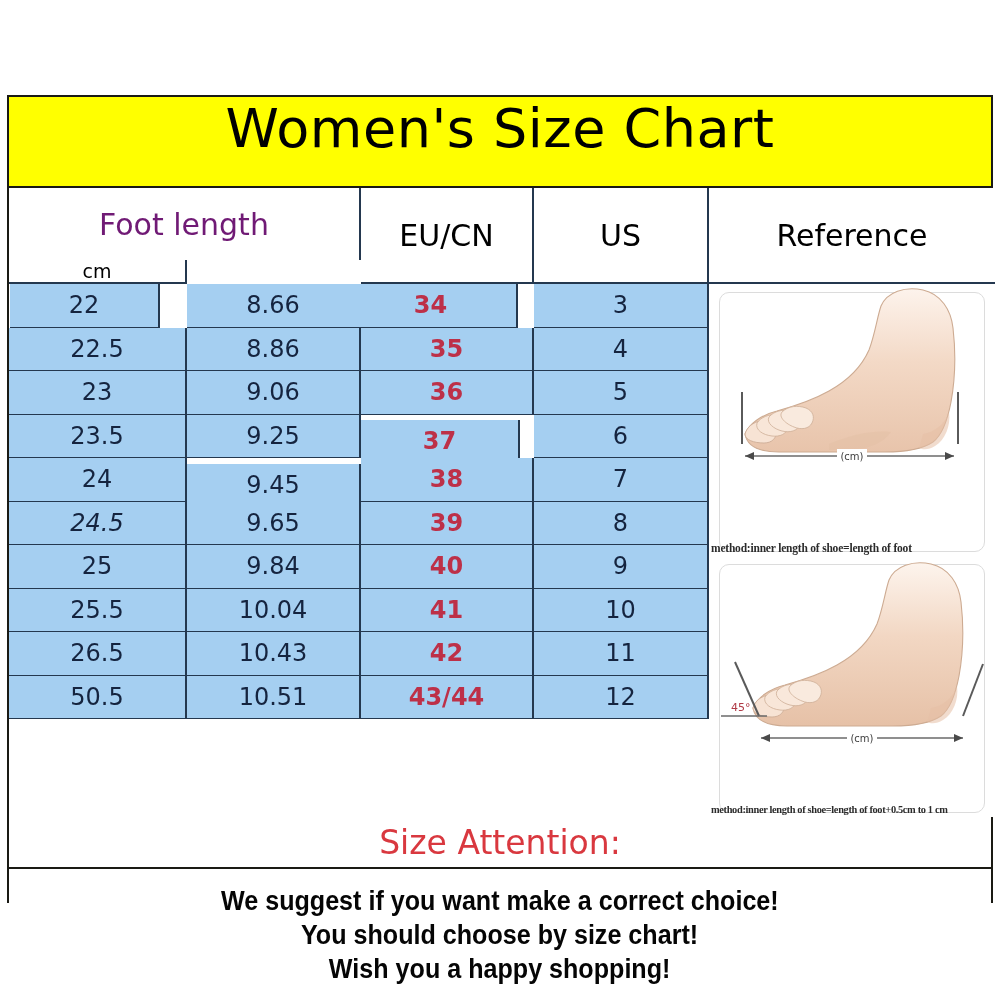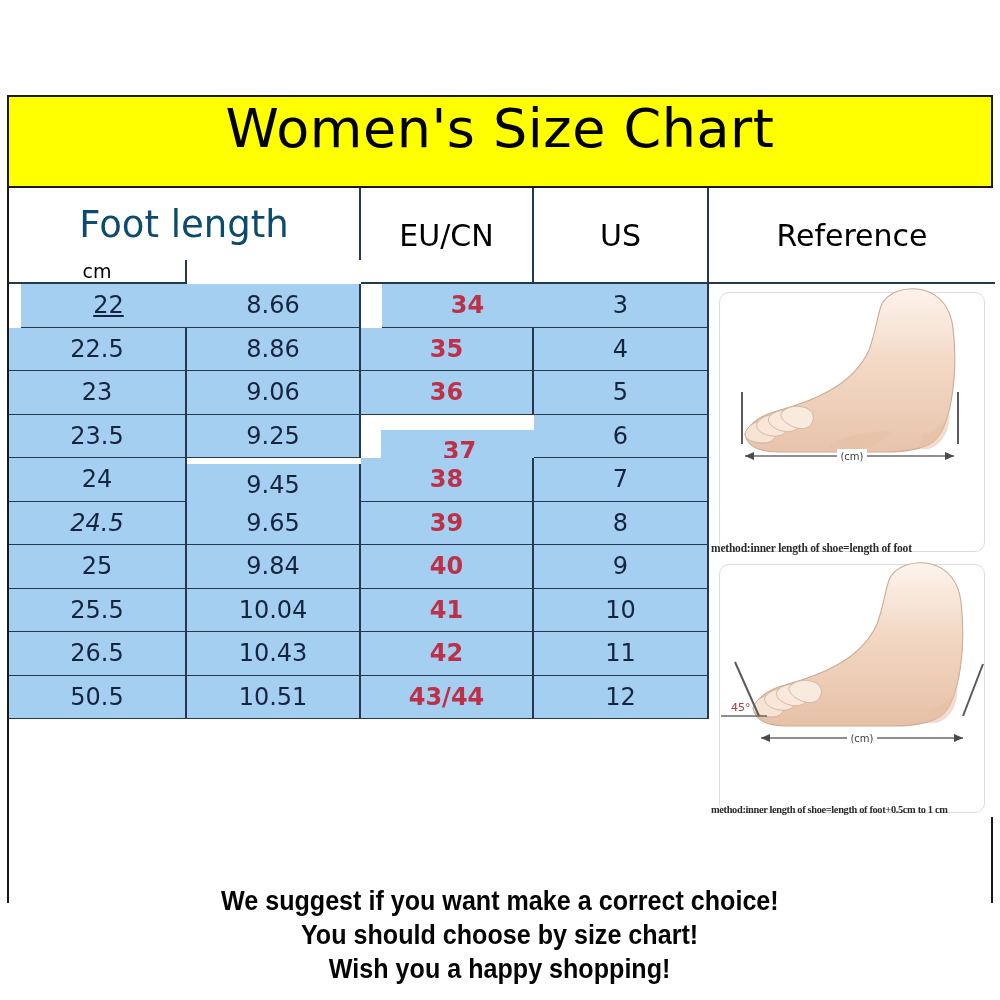--- a/index.html
+++ b/index.html
@@ -74,22 +74,22 @@
     color: #15243f;
   }
 
   
   .hdr-top {
     top: 0;
     height: 72px;
     background: #ffffff;
     border-right: 2px solid #24384f;
     border-bottom: 2px solid #24384f;
-    font-size: 37px;
-    color: #0c4a6e;
+    font-size: 30px;
+    color: #701a75;
   }
   .hdr-top.no-bottom { border-bottom: none; }
   .hdr-tall {
     top: 0;
     height: 96px;
     background: #ffffff;
     border-right: 2px solid #24384f;
     border-bottom: 2px solid #24384f;
     font-size: 30px;
     color: #000000;
@@ -240,35 +240,35 @@
       </div>
       <div class="hdr-cell hdr-tall last" style="left:700px; width:286px;">
         <span>Reference</span>
       </div>
 
       <div class="sub-cell" style="left:0px; width:178px;">
         <span>cm</span>
       </div>
 
       <div id="rows-host">
-          <div class="data-cell " style="left: 12px; width: 177px; top: 96px; text-decoration: underline;">22</div>
+          <div class="data-cell " style="left: 1px; width: 150px; top: 96px;">22</div>
           <div class="data-cell " style="left: 178px; width: 174px; top: 96px;">8.66</div>
-          <div class="data-cell eu" style="left: 373px; width: 173px; top: 96px;">34</div>
+          <div class="data-cell eu" style="left: 336px; width: 173px; top: 96px;">34</div>
           <div class="data-cell last" style="left: 525px; width: 175px; top: 96px;">3</div>
           <div class="data-cell " style="left: 0px; width: 178px; top: 139.5px;">22.5</div>
           <div class="data-cell " style="left: 178px; width: 174px; top: 139.5px;">8.86</div>
           <div class="data-cell eu" style="left: 352px; width: 173px; top: 139.5px;">35</div>
           <div class="data-cell last" style="left: 525px; width: 175px; top: 139.5px;">4</div>
           <div class="data-cell " style="left: 0px; width: 178px; top: 183px;">23</div>
           <div class="data-cell " style="left: 178px; width: 174px; top: 183px;">9.06</div>
           <div class="data-cell eu" style="left: 352px; width: 173px; top: 183px;">36</div>
           <div class="data-cell last" style="left: 525px; width: 175px; top: 183px;">5</div>
           <div class="data-cell " style="left: 0px; width: 178px; top: 226.5px;">23.5</div>
           <div class="data-cell " style="left: 178px; width: 174px; top: 226.5px;">9.25</div>
-          <div class="data-cell eu" style="left: 352px; width: 159px; top: 242px; margin-left: 20px;">37</div>
+          <div class="data-cell eu" style="left: 352px; width: 159px; top: 232px;">37</div>
           <div class="data-cell last" style="left: 525px; width: 175px; top: 226.5px;">6</div>
           <div class="data-cell " style="left: 0px; width: 178px; top: 270px;">24</div>
           <div class="data-cell " style="left: 178px; width: 174px; top: 276px;">9.45</div>
           <div class="data-cell eu" style="left: 352px; width: 173px; top: 270px;">38</div>
           <div class="data-cell last" style="left: 525px; width: 175px; top: 270px;">7</div>
           <div class="data-cell " style="left: 0px; width: 178px; top: 313.5px; font-style: italic;">24.5</div>
           <div class="data-cell " style="left: 178px; width: 174px; top: 313.5px;">9.65</div>
           <div class="data-cell eu" style="left: 352px; width: 173px; top: 313.5px;">39</div>
           <div class="data-cell last" style="left: 525px; width: 175px; top: 313.5px;">8</div>
           <div class="data-cell " style="left: 0px; width: 178px; top: 357px;">25</div>
@@ -365,20 +365,23 @@
               <rect x="138" y="175" width="30" height="14" fill="#ffffff"></rect>
               <text x="153" y="186" text-anchor="middle" font-family="DejaVu Sans, sans-serif" font-size="10" fill="#3d3d3d">(cm)</text>
             </svg>
           </div>
           <div class="ref-caption">method:inner length of shoe=length of foot+0.5cm to 1 cm</div>
         </div>
 
       </div>
     </div>
 
+    <div id="attention-row">
+      <span id="attention-title">Size Attention:</span>
+    </div>
 
     <div id="notes-block">
       <div class="note-line">We suggest if you want make a correct choice!</div>
       <div class="note-line">You should choose by size chart!</div>
       <div class="note-line">Wish you a happy shopping!</div>
     </div>
 
   </div>
 </div>
 

